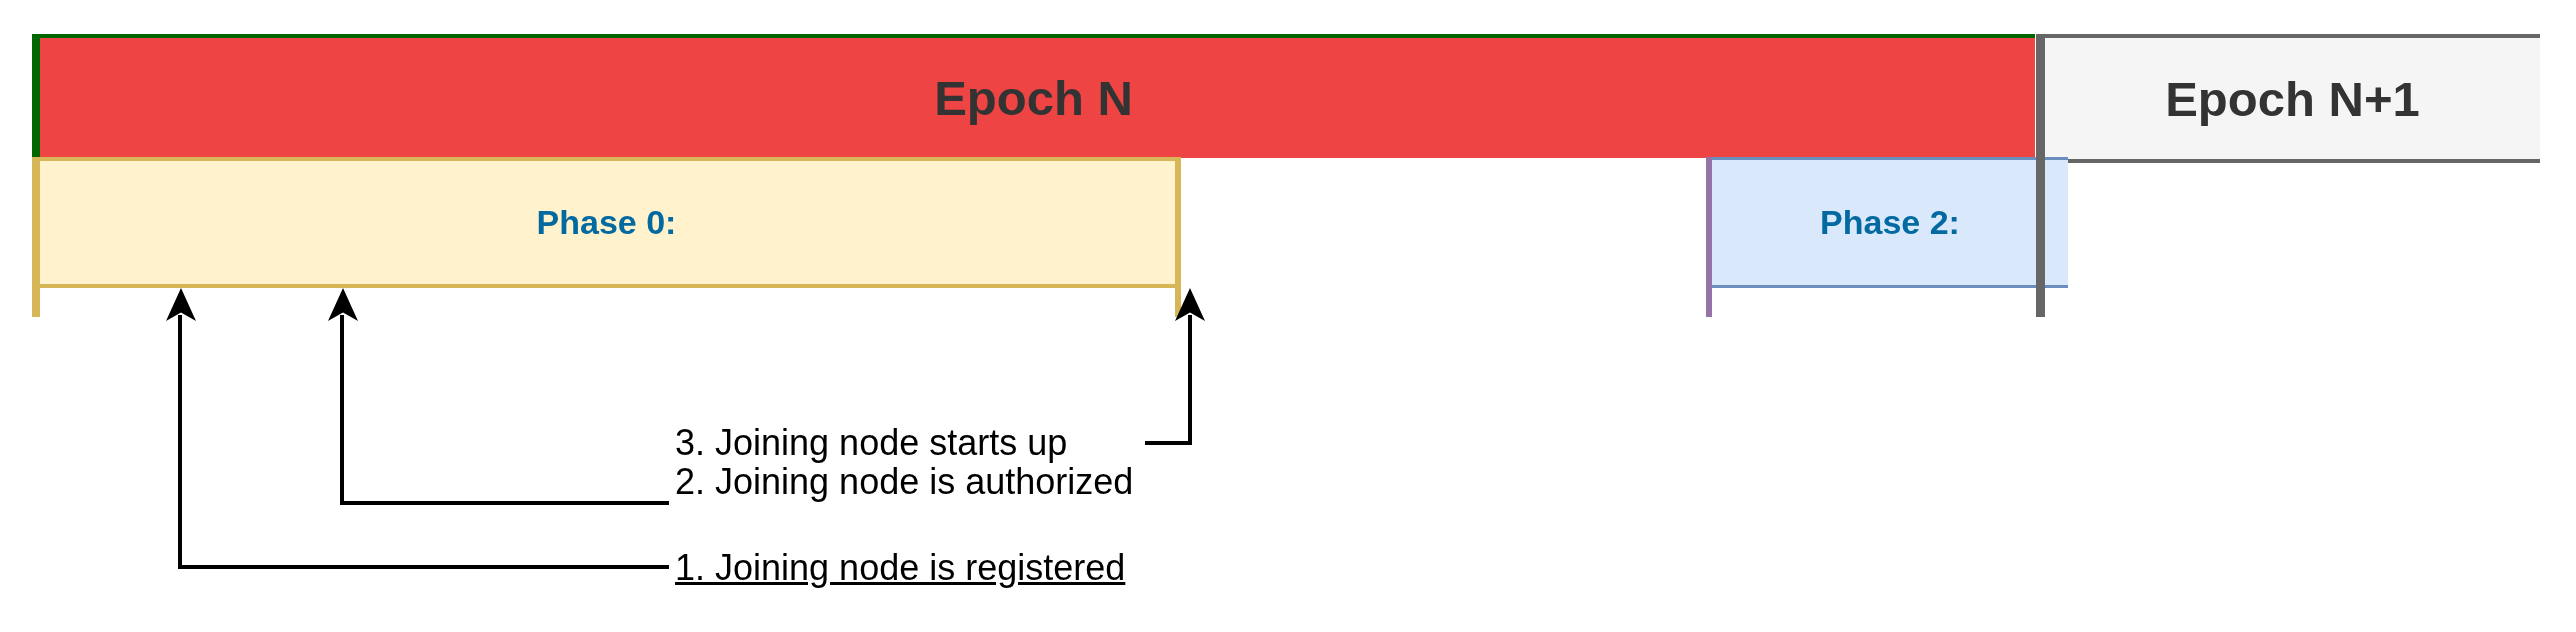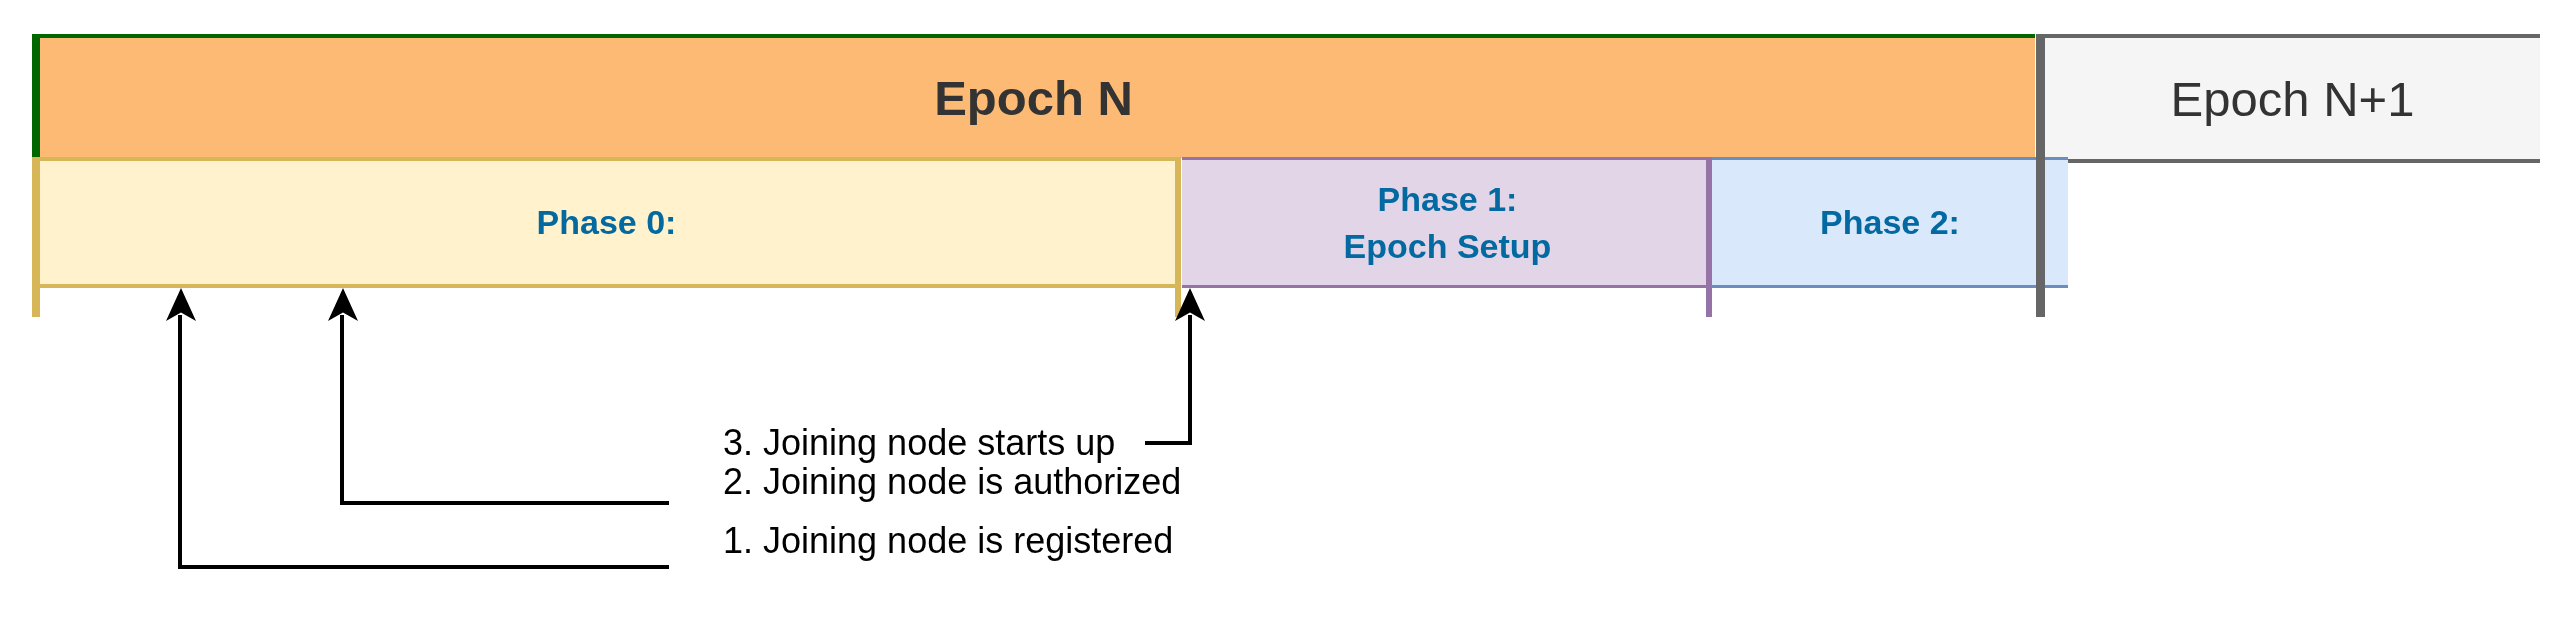--- a/index.html
+++ b/index.html
@@ -9,36 +9,36 @@
     height: 632px;
     background: #ffffff;
     font-family: "Liberation Sans", sans-serif;
     overflow: hidden;
   }
   .abs { position: absolute; box-sizing: border-box; }
 
   
   .epoch-n-bar {
     left: 32px; top: 34px; width: 2003px; height: 124px;
-    background: #fdba74;
+    background: #ef4444;
     border-top: 4.7px solid #006600;
     display: flex; align-items: center; justify-content: center;
   }
   .epoch-n-label {
     font-size: 49px; font-weight: bold; color: #333333; white-space: nowrap;
   }
   .epoch-n1-bar {
     left: 2045px; top: 34px; width: 495px; height: 129px;
     background: #f5f5f5;
     border-top: 4.7px solid #666666;
     border-bottom: 4.7px solid #666666;
     display: flex; align-items: center; justify-content: center;
   }
   .epoch-n1-label {
-    font-size: 49px; font-weight: normal; color: #333333; white-space: nowrap;
+    font-size: 49px; font-weight: bold; color: #333333; white-space: nowrap;
   }
 
   
   .phase {
     top: 157px; height: 131px;
     display: flex; flex-direction: column; align-items: center; justify-content: center;
   }
   .phase-line {
     font-size: 34px; font-weight: bold; color: #0369a1;
     line-height: 47px; white-space: nowrap; text-align: center;
@@ -84,47 +84,43 @@
   .shaft-2 { left: 340px;  top: 315px; height: 189px; }
   .shaft-3 { left: 1188px; top: 315px; height: 130px; }
 
   .hline { height: 3.9px; background: #000000; }
   .hline-1 { left: 178px;  top: 565px; width: 491px; }
   .hline-2 { left: 340px;  top: 501px; width: 329px; }
   .hline-3 { left: 1145px; top: 441px; width: 47px; }
 
   .event-label {
     left: 675px;
-    font-size: 36px; color: #000000; line-height: 47px; white-space: nowrap; margin-left: 48px;
+    font-size: 36px; color: #000000; line-height: 47px; white-space: nowrap;
   }
   .event-label-3 { top: 419px; }
   .event-label-2 { top: 458px; }
-  .event-label-1 { top: 517px; }
+  .event-label-1 { top: 544px; text-decoration: underline; }
 </style>
 </head>
 <body>
 
 <div id="canvas">
 
   <div class="abs epoch-n-bar">
     <span class="epoch-n-label">Epoch N</span>
   </div>
 
   <div class="abs epoch-n1-bar">
     <span class="epoch-n1-label">Epoch N+1</span>
   </div>
 
   <div class="abs phase phase-0">
     <span class="phase-line">Phase 0:</span>
   </div>
 
-  <div class="abs phase phase-1">
-    <span class="phase-line">Phase 1:</span>
-    <span class="phase-line">Epoch Setup</span>
-  </div>
 
   <div class="abs phase phase-2">
     <span class="phase-line">Phase 2:</span>
   </div>
 
   <div class="abs tick tick-epoch-start"></div>
   <div class="abs tick tick-phase0-start"></div>
   <div class="abs tick tick-phase0-end"></div>
   <div class="abs tick tick-phase1-end"></div>
   <div class="abs epoch-divider"></div>

